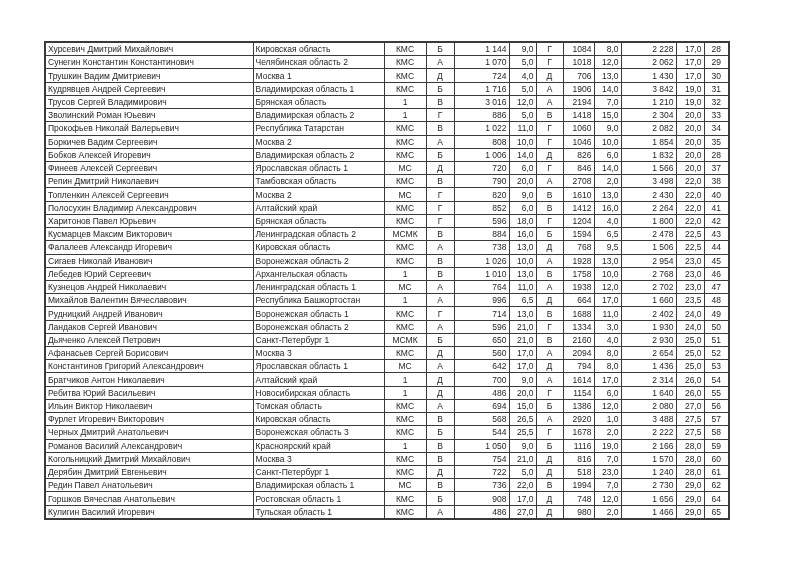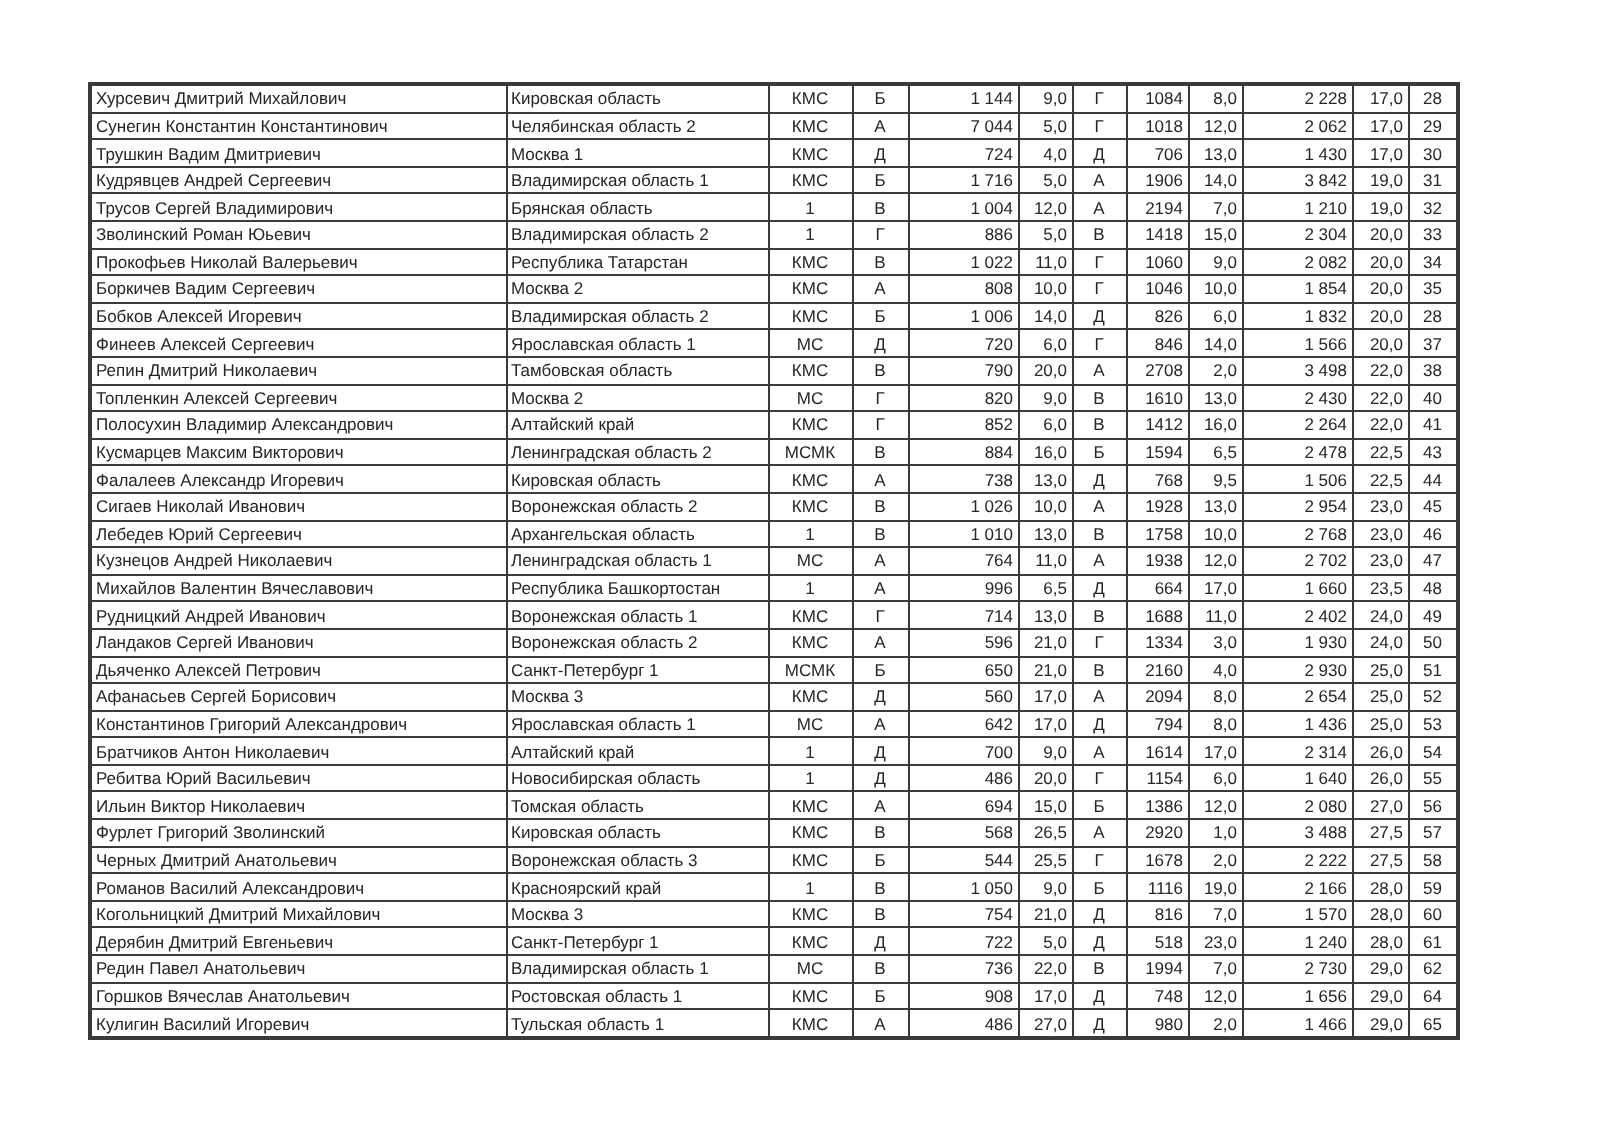--- a/index.html
+++ b/index.html
@@ -89,21 +89,21 @@
           <td class="c8">8,0</td>
           <td class="c9">2 228</td>
           <td class="c10">17,0</td>
           <td class="c11">28</td>
         </tr>
         <tr>
           <td class="c0">Сунегин Константин Константинович</td>
           <td class="c1">Челябинская область 2</td>
           <td class="c2">КМС</td>
           <td class="c3">А</td>
-          <td class="c4">7 044</td>
+          <td class="c4">1 070</td>
           <td class="c5">5,0</td>
           <td class="c6">Г</td>
           <td class="c7">1018</td>
           <td class="c8">12,0</td>
           <td class="c9">2 062</td>
           <td class="c10">17,0</td>
           <td class="c11">29</td>
         </tr>
         <tr>
           <td class="c0">Трушкин Вадим Дмитриевич</td>
@@ -131,21 +131,21 @@
           <td class="c8">14,0</td>
           <td class="c9">3 842</td>
           <td class="c10">19,0</td>
           <td class="c11">31</td>
         </tr>
         <tr>
           <td class="c0">Трусов Сергей Владимирович</td>
           <td class="c1">Брянская область</td>
           <td class="c2">1</td>
           <td class="c3">В</td>
-          <td class="c4">1 004</td>
+          <td class="c4">3 016</td>
           <td class="c5">12,0</td>
           <td class="c6">А</td>
           <td class="c7">2194</td>
           <td class="c8">7,0</td>
           <td class="c9">1 210</td>
           <td class="c10">19,0</td>
           <td class="c11">32</td>
         </tr>
         <tr>
           <td class="c0">Зволинский Роман Юьевич</td>
@@ -251,20 +251,34 @@
           <td class="c2">КМС</td>
           <td class="c3">Г</td>
           <td class="c4">852</td>
           <td class="c5">6,0</td>
           <td class="c6">В</td>
           <td class="c7">1412</td>
           <td class="c8">16,0</td>
           <td class="c9">2 264</td>
           <td class="c10">22,0</td>
           <td class="c11">41</td>
+        </tr>
+        <tr>
+          <td class="c0">Харитонов Павел Юрьевич</td>
+          <td class="c1">Брянская область</td>
+          <td class="c2">КМС</td>
+          <td class="c3">Г</td>
+          <td class="c4">596</td>
+          <td class="c5">18,0</td>
+          <td class="c6">Г</td>
+          <td class="c7">1204</td>
+          <td class="c8">4,0</td>
+          <td class="c9">1 800</td>
+          <td class="c10">22,0</td>
+          <td class="c11">42</td>
         </tr>
         <tr>
           <td class="c0">Кусмарцев Максим Викторович</td>
           <td class="c1">Ленинградская область 2</td>
           <td class="c2">МСМК</td>
           <td class="c3">В</td>
           <td class="c4">884</td>
           <td class="c5">16,0</td>
           <td class="c6">Б</td>
           <td class="c7">1594</td>
@@ -449,21 +463,21 @@
           <td class="c4">694</td>
           <td class="c5">15,0</td>
           <td class="c6">Б</td>
           <td class="c7">1386</td>
           <td class="c8">12,0</td>
           <td class="c9">2 080</td>
           <td class="c10">27,0</td>
           <td class="c11">56</td>
         </tr>
         <tr>
-          <td class="c0">Фурлет Григорий Зволинский</td>
+          <td class="c0">Фурлет Игоревич Викторович</td>
           <td class="c1">Кировская область</td>
           <td class="c2">КМС</td>
           <td class="c3">В</td>
           <td class="c4">568</td>
           <td class="c5">26,5</td>
           <td class="c6">А</td>
           <td class="c7">2920</td>
           <td class="c8">1,0</td>
           <td class="c9">3 488</td>
           <td class="c10">27,5</td>

